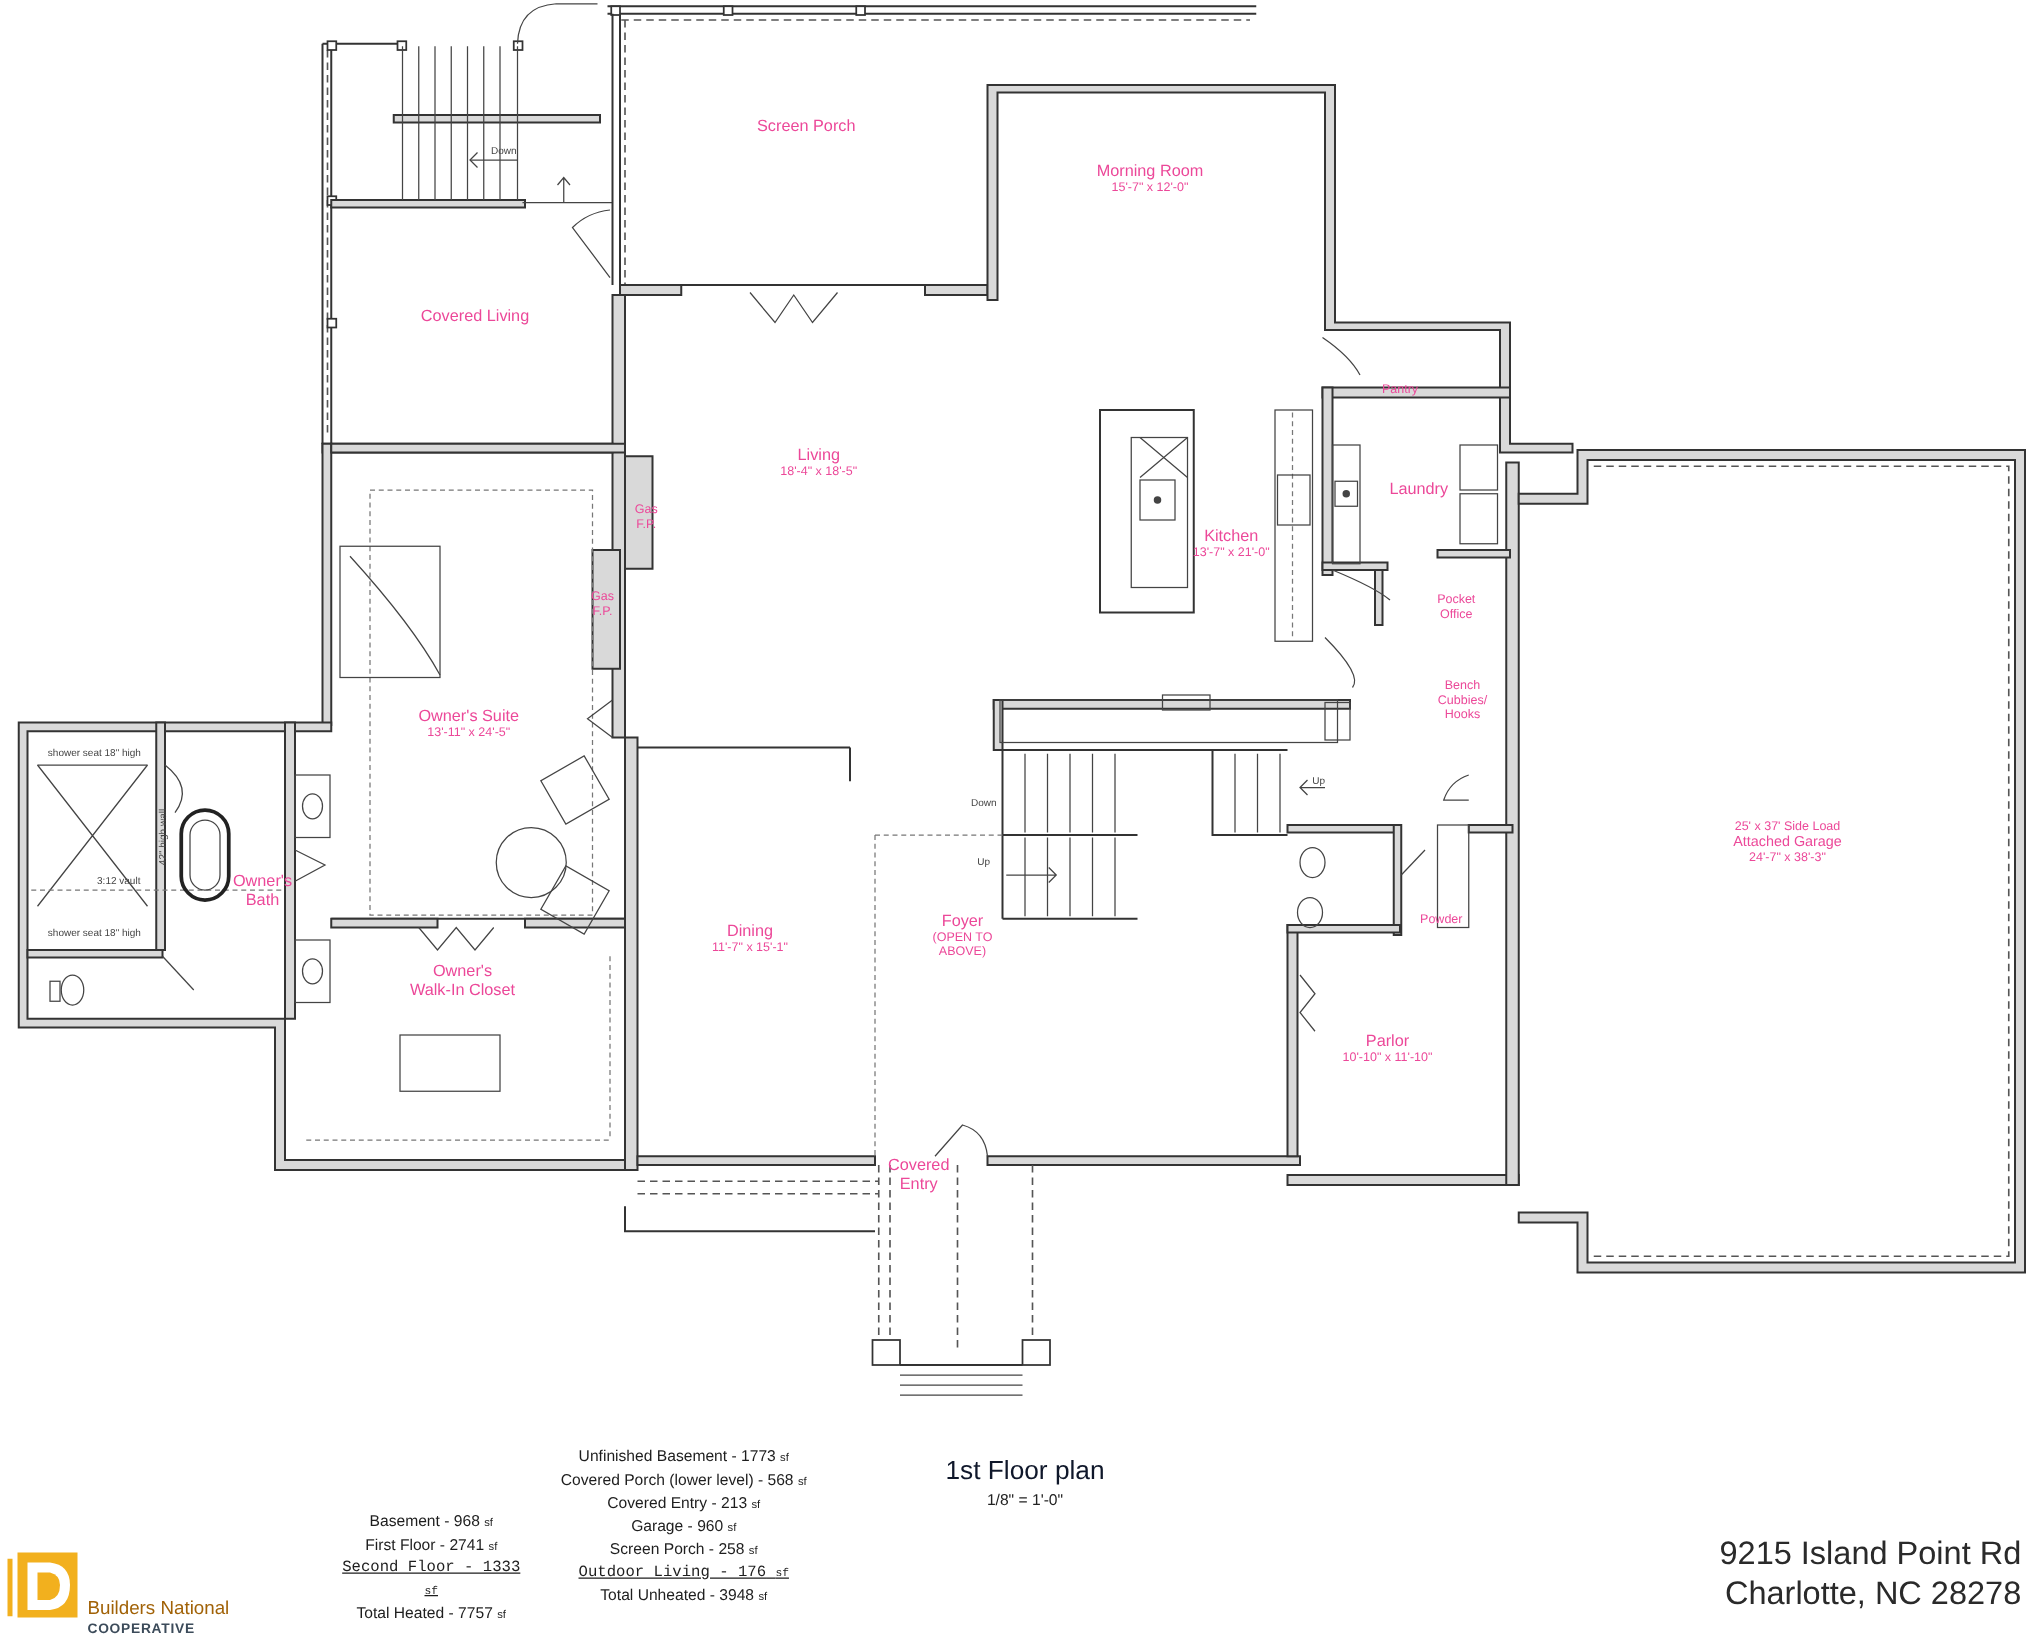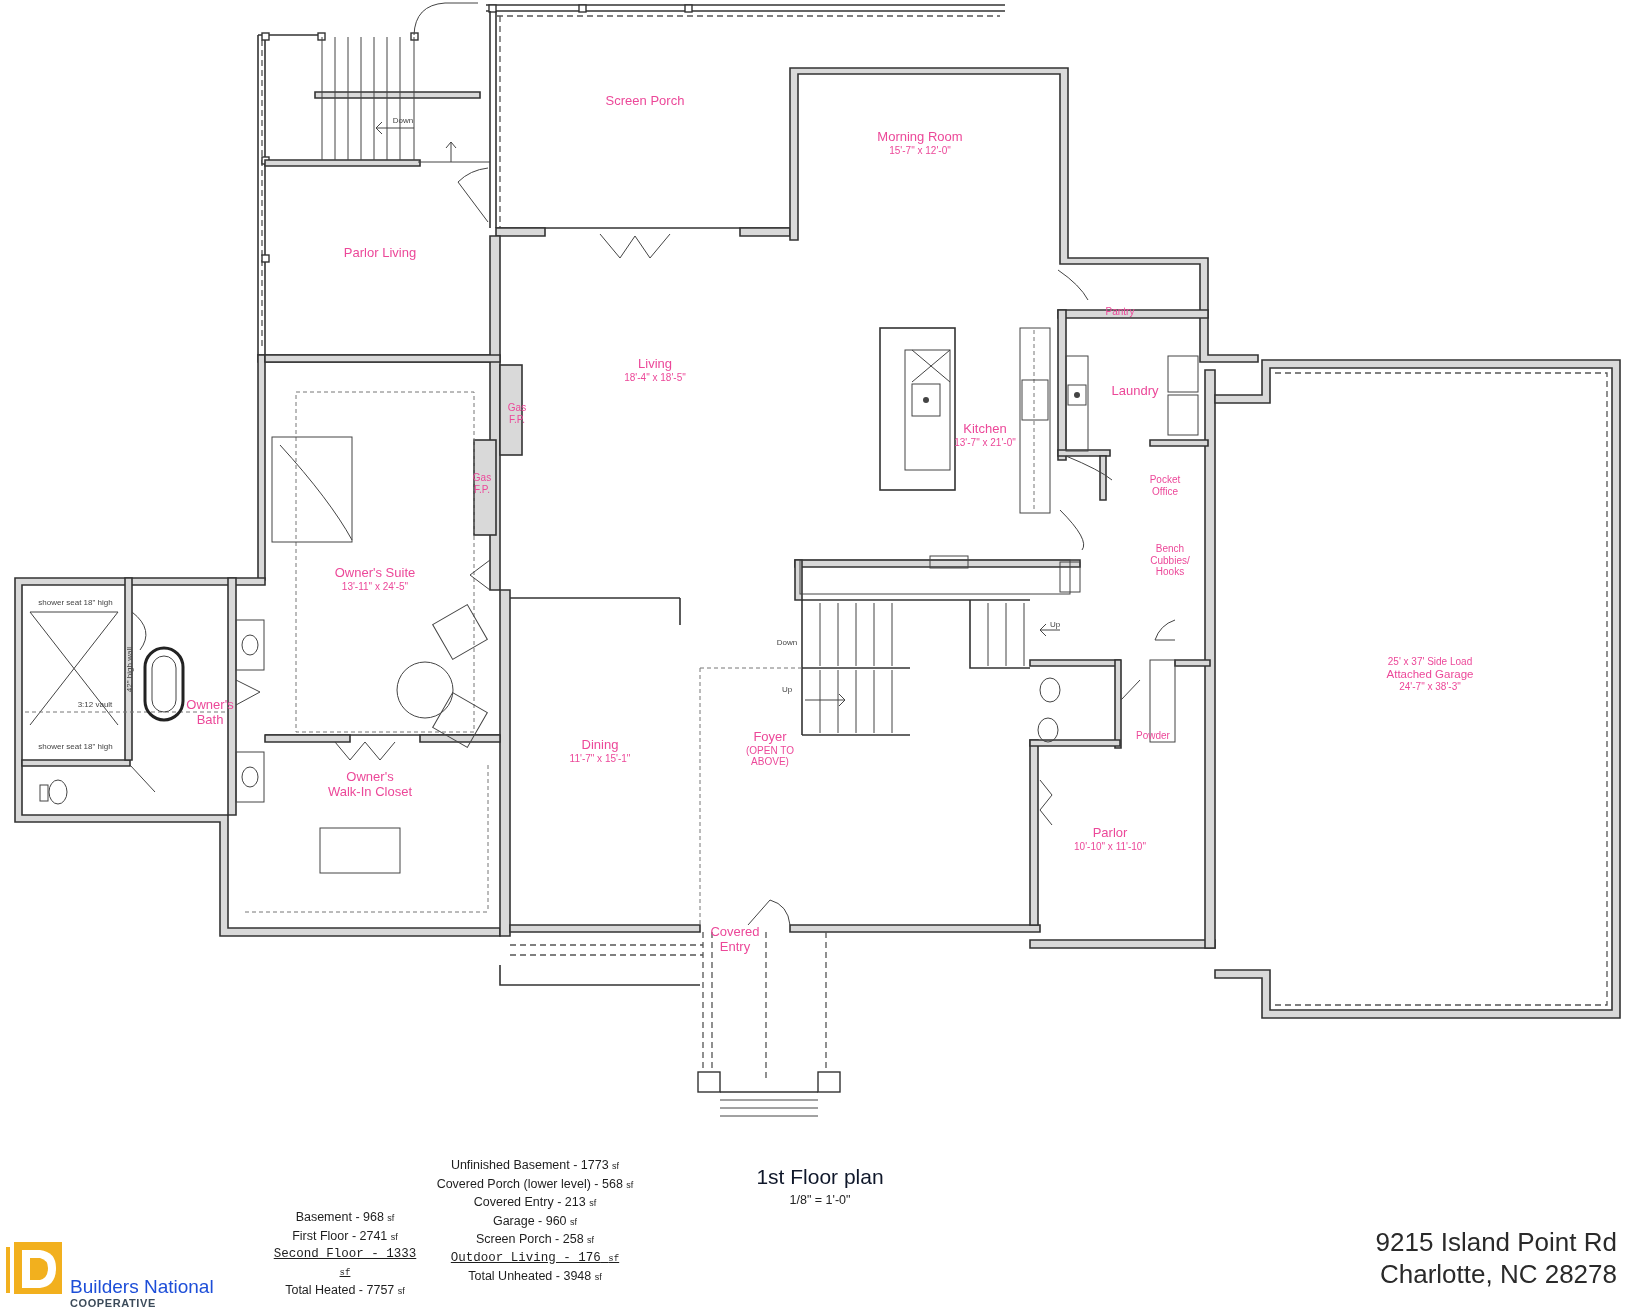--- a/index.html
+++ b/index.html
@@ -13,21 +13,21 @@
   .stats{position:absolute;font-size:12.5px;line-height:17.5px;text-align:center;color:#1e1e1e;}
   .stats .u{text-decoration:underline;font-family:Liberation Mono, monospace;}
   .sf{font-size:9px;}
   .title{position:absolute;left:700px;top:1165px;width:240px;text-align:center;}
   .title .t{font-size:21px;color:#0f172a;}
   .title .s{font-size:12.5px;margin-top:4px;}
   .addr{position:absolute;right:8px;top:1226px;text-align:right;font-size:26px;line-height:32px;color:#2a2a2a;}
   .logo{position:absolute;left:4px;top:1245px;display:flex;align-items:center;}
   .logo .mark{width:58px;height:50px;position:relative;}
   .logo .txt{margin-left:8px;line-height:16px;}
-  .logo .l1{font-size:19px;color:#1d4ed8;margin-top:34px;}
+  .logo .l1{font-size:15px;color:#a16207;margin-top:34px;}
   .logo .l2{font-size:11px;color:#3c4b5a;font-weight:bold;letter-spacing:0.6px;}
 </style>
 </head>
 <body>
 
 <svg id="plan" viewBox="0 0 1625 1310" xmlns="http://www.w3.org/2000/svg">
   <defs>
     <style>
       .w{fill:#d9d9d9;stroke:#333;stroke-width:1.6;}
       .ln{fill:none;stroke:#333;stroke-width:1.6;}
@@ -238,21 +238,21 @@
     <rect x="14" y="1242" width="48" height="52" fill="#F2B01E"></rect>
     <path d="M22 1250 L40 1250 Q56 1252 56 1268 Q56 1286 40 1288 L22 1288 Z" fill="#fff"></path>
     <path d="M30 1258 L40 1258 Q48 1260 48 1268 Q48 1278 40 1280 L30 1280 Z" fill="#F2B01E"></path>
   </g>
 </svg>
 
 <div class="lbl" style="left:585px;top:94px;width:120px;">
   <div class="n">Screen Porch</div>
 </div>
 <div class="lbl" style="left:315px;top:246px;width:130px;">
-  <div class="n">Parlor Living</div>
+  <div class="n">Covered Living</div>
 </div>
 <div class="lbl" style="left:860px;top:130px;width:120px;">
   <div class="n">Morning Room</div>
   <div class="d">15'-7" x 12'-0"</div>
 </div>
 <div class="lbl" style="left:595px;top:357px;width:120px;">
   <div class="n">Living</div>
   <div class="d">18'-4" x 18'-5"</div>
 </div>
 <div class="lbl" style="left:935px;top:422px;width:100px;">
@@ -328,21 +328,21 @@
 <div class="lbl tiny" style="left:28px;top:742px;width:95px;">shower seat 18" high</div>
 <div class="lbl tiny" style="left:50px;top:700px;width:50px;margin-left:20px;">3:12 vault</div>
 <div class="lbl tiny" style="left:100px;top:665px;width:60px;transform:rotate(-90deg);">42" high wall</div>
 
 <div class="stats" style="left:265px;top:1209px;width:160px;">
   <div><span>Basement - 968</span> <span class="sf">sf</span></div>
   <div><span>First Floor - 2741</span> <span class="sf">sf</span></div>
   <div class="u"><span>Second Floor - 1333</span> <span class="sf">sf</span></div>
   <div><span>Total Heated - 7757</span> <span class="sf">sf</span></div>
 </div>
-<div class="stats" style="left:420px;top:1157px;width:230px;">
+<div class="stats" style="left:432px;top:1157px;width:230px;">
   <div><span>Unfinished Basement - 1773</span> <span class="sf">sf</span></div>
   <div><span>Covered Porch (lower level) - 568</span> <span class="sf">sf</span></div>
   <div><span>Covered Entry - 213</span> <span class="sf">sf</span></div>
   <div><span>Garage - 960</span> <span class="sf">sf</span></div>
   <div><span>Screen Porch - 258</span> <span class="sf">sf</span></div>
   <div class="u"><span>Outdoor Living - 176</span> <span class="sf">sf</span></div>
   <div><span>Total Unheated - 3948</span> <span class="sf">sf</span></div>
 </div>
 
 <div class="title">

